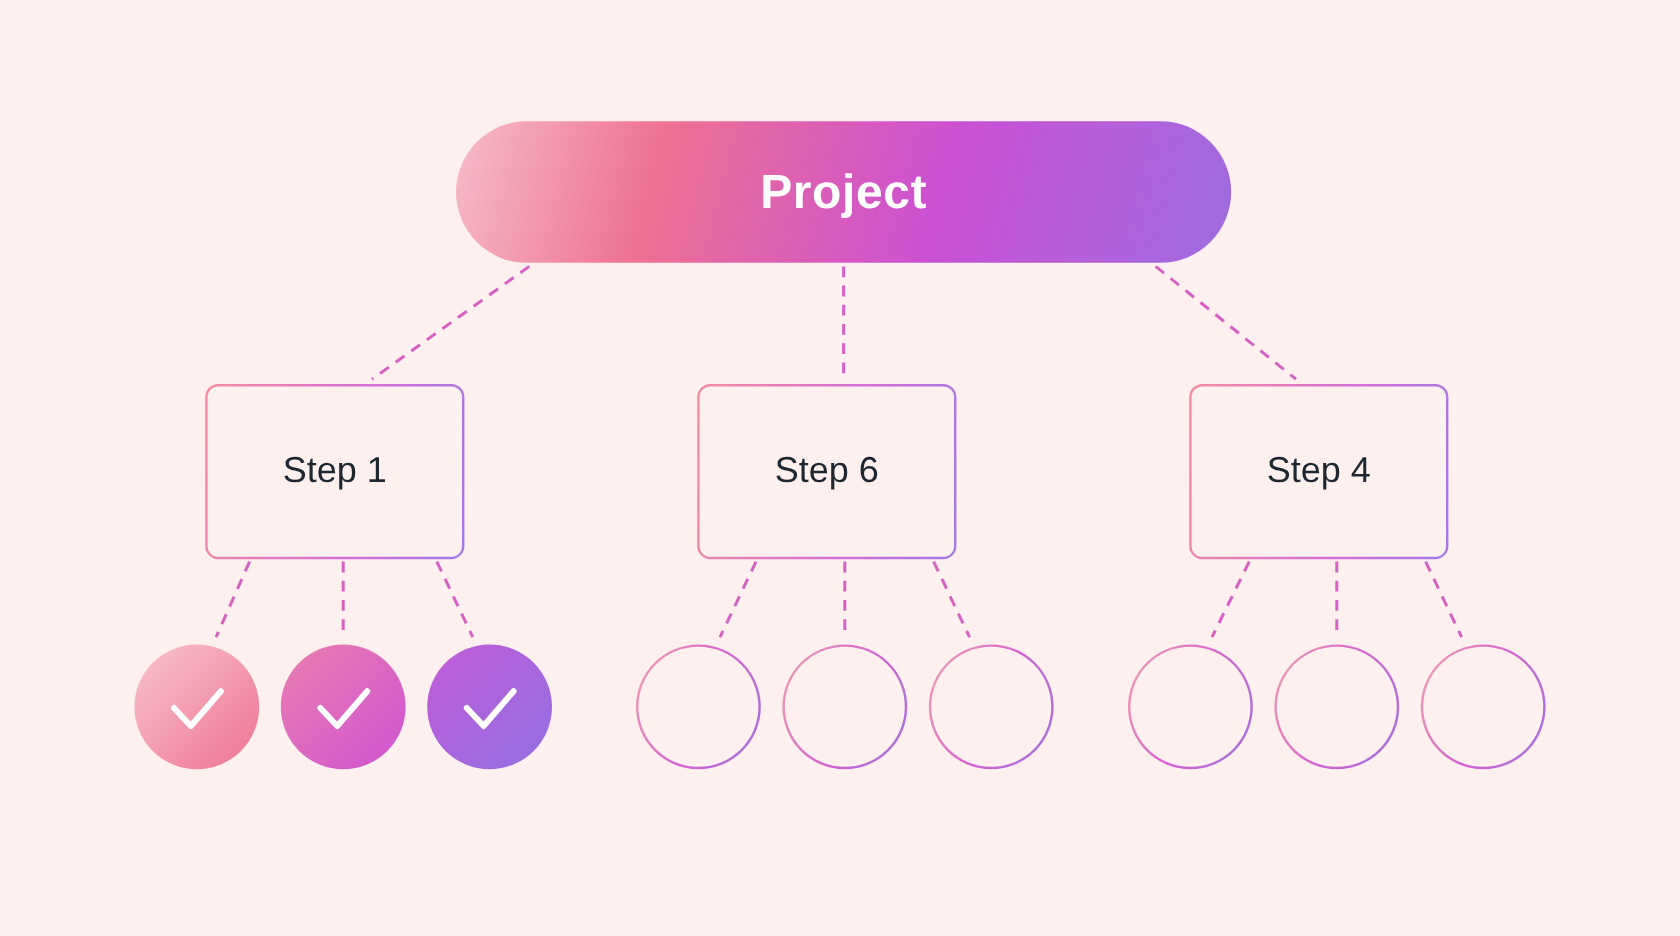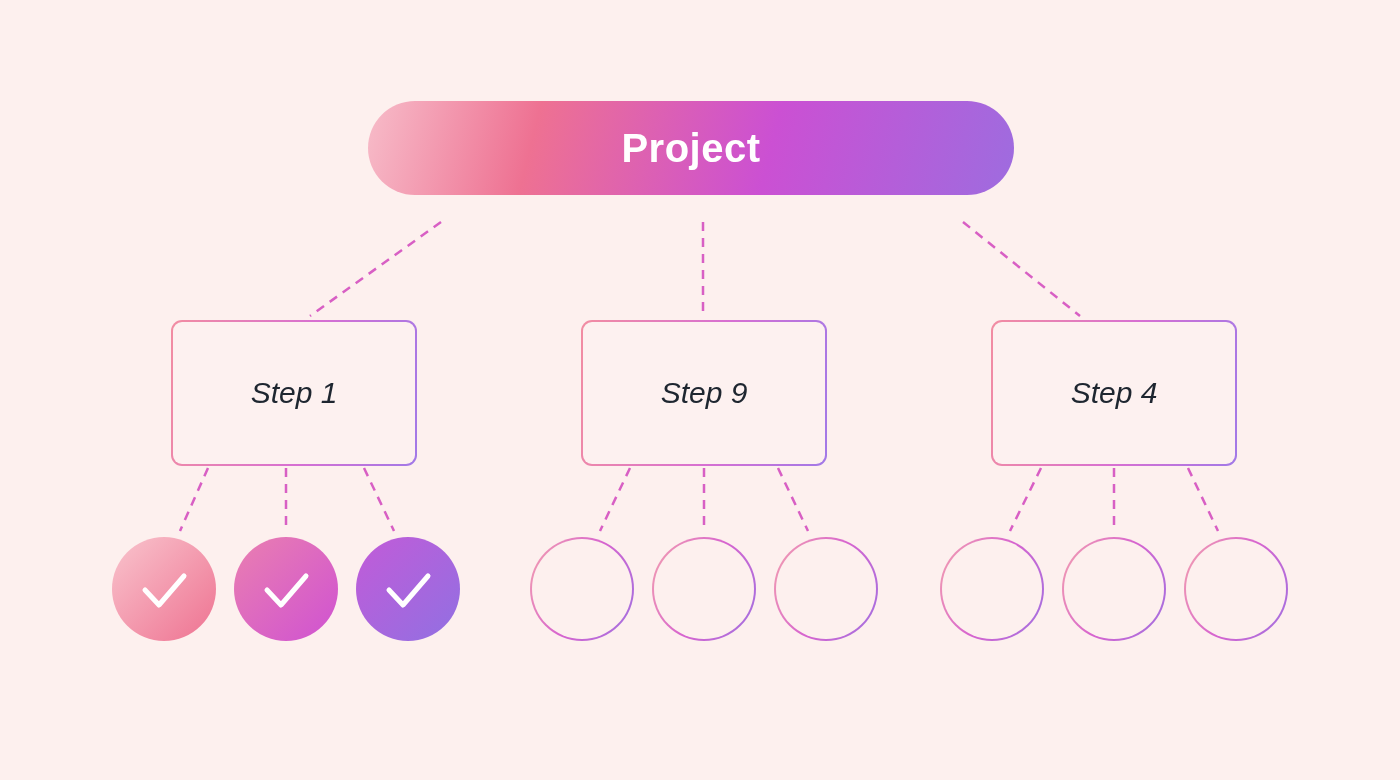--- a/index.html
+++ b/index.html
@@ -27,24 +27,24 @@
   svg.connectors line {
     stroke: var(--connector, #d85fc4);
     stroke-width: 2.5;
     stroke-dasharray: 9 7;
     fill: none;
   }
 
   
   .root-pill {
     position: absolute;
-    left: 368px;
+    left: 380px;
     top: 101px;
     width: 646px;
-    height: 94px;
+    height: 118px;
     border-radius: 59px;
     background: linear-gradient(104deg,
       var(--pill1, #f7bcc9) 0%,
       var(--pill2, #ee7192) 26%,
       var(--pill3, #cb50d3) 62%,
       var(--pill4, #9e6cdf) 100%);
     display: flex;
     align-items: center;
     justify-content: center;
   }
@@ -52,29 +52,28 @@
     color: var(--title_text, #ffffff);
     font-size: 40px;
     font-weight: 700;
     letter-spacing: 0.5px;
   }
 
   
   .step-box {
     position: absolute;
     top: 320px;
-    width: 246px;
+    width: 216px;
     height: 146px;
     border-radius: 11px;
     padding: 2px;
     background: linear-gradient(100deg,
       var(--box_border1, #f28da2) 0%,
       var(--box_border2, #d76fd2) 55%,
       var(--box_border3, #a279e7) 100%);
-    font-style: italic;
   }
   .step-box .step-inner {
     width: 100%;
     height: 100%;
     border-radius: 9px;
     background: var(--box_fill, #fdf1f0);
     display: flex;
     align-items: center;
     justify-content: center;
   }
@@ -162,21 +161,21 @@
   </div>
 
   <div class="step-box" id="step-1">
     <div class="step-inner">
       <span class="step-label">Step 1</span>
     </div>
   </div>
 
   <div class="step-box" id="step-2">
     <div class="step-inner">
-      <span class="step-label">Step 9</span>
+      <span class="step-label">Step 6</span>
     </div>
   </div>
 
   <div class="step-box" id="step-3">
     <div class="step-inner">
       <span class="step-label">Step 4</span>
     </div>
   </div>
 
   <div class="task pos-a status-done" id="t-1a">

